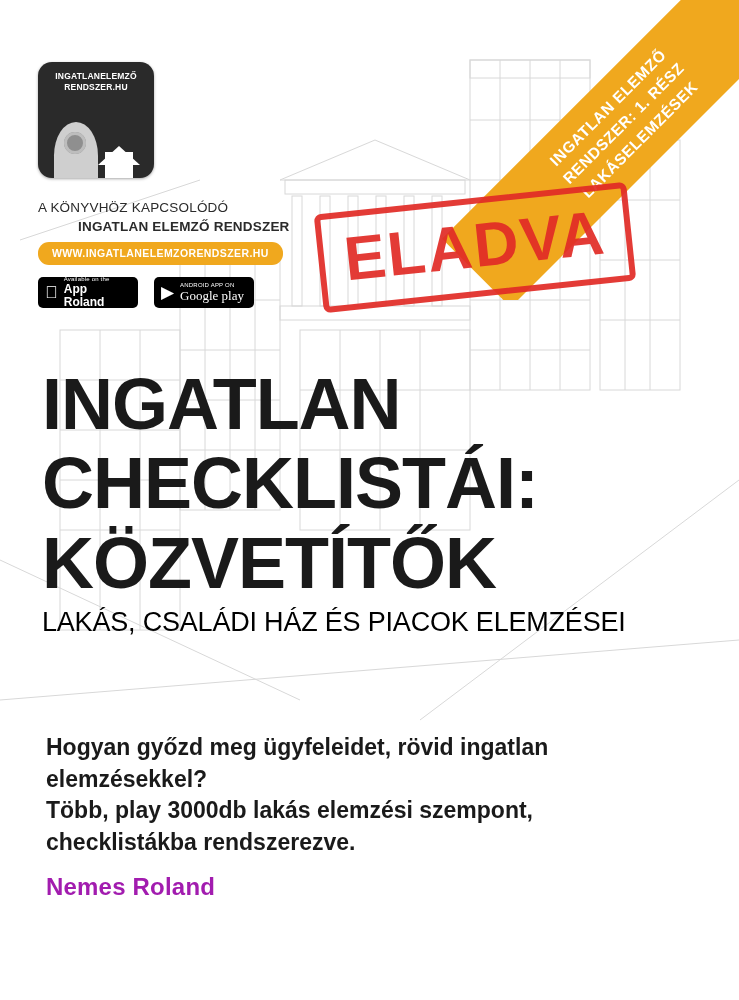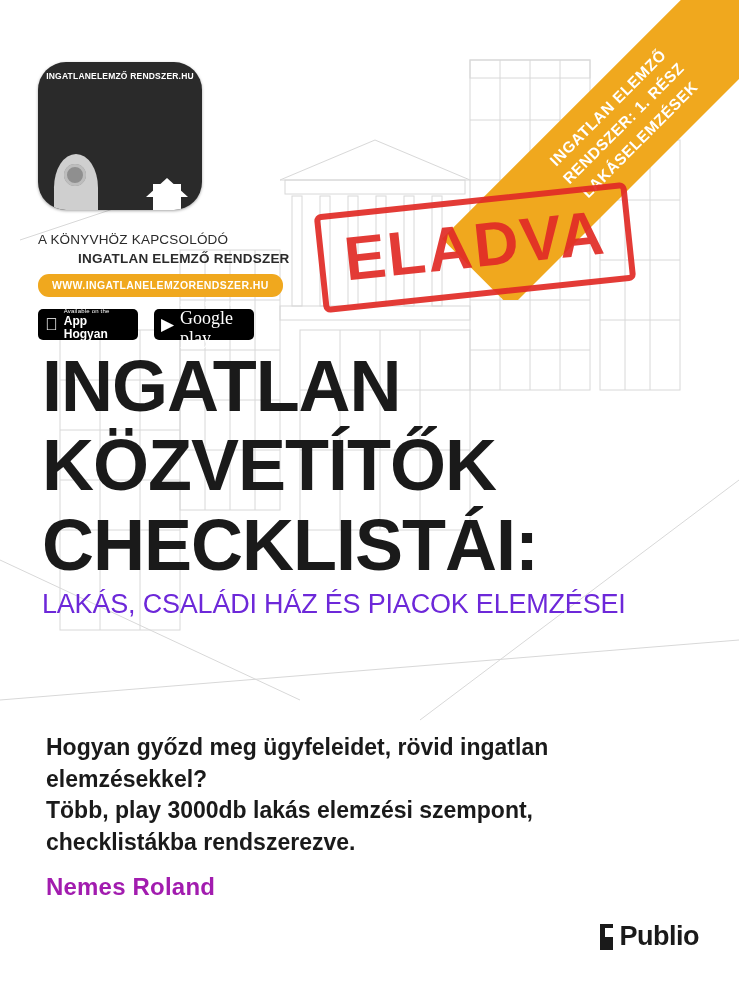--- a/index.html
+++ b/index.html
@@ -58,27 +58,26 @@
 
   
   .app-block {
     position: absolute;
     left: 38px;
     top: 62px;
     width: 260px;
   }
   .app-icon {
     width: 116px;
-    height: 148px;
-    border-radius: 28px;
+    height: 116px;
+    border-radius: 14px;
     background: #2a2a2a;
     position: relative;
     overflow: hidden;
     box-shadow: 0 1px 3px rgba(0,0,0,.35);
-    padding-left: 48px;
   }
   .app-icon .app-icon-title {
     position: absolute;
     top: 9px;
     left: 0;
     width: 100%;
     text-align: center;
     color: #ffffff;
     font-size: 8.5px;
     font-weight: bold;
@@ -172,21 +171,21 @@
     display: block;
   }
   .store-badge .big {
     font-size: 12px;
     font-weight: bold;
     display: block;
   }
   .store-badge .big.serif {
     font-family: "Liberation Serif", serif;
     font-weight: normal;
-    font-size: 18px;
+    font-size: 13px;
   }
 
   
   .stamp {
     position: absolute;
     left: 318px;
     top: 198px;
     transform: rotate(-6deg);
     border: 6px solid #e12b26;
     border-radius: 7px;
@@ -195,34 +194,34 @@
     font-size: 62px;
     font-weight: bold;
     letter-spacing: 2px;
     opacity: .92;
   }
 
   
   .title-block {
     position: absolute;
     left: 42px;
-    top: 350px;
+    top: 368px;
     width: 660px;
   }
   .title-line {
     color: #1a1a1a;
     font-size: 72px;
     font-weight: bold;
     line-height: 1.02;
     letter-spacing: -1px;
     margin-bottom: 6px;
     white-space: nowrap;
   }
   .subtitle {
-    color: #6d28d9;
+    color: #000000;
     font-size: 27px;
     line-height: 1.2;
     letter-spacing: -0.2px;
   }
 
   .blurb {
     position: absolute;
     left: 46px;
     top: 732px;
     width: 620px;
@@ -361,49 +360,45 @@
       <div class="strong">INGATLAN ELEMZŐ RENDSZER</div>
     </div>
 
     <div class="url-pill">WWW.INGATLANELEMZORENDSZER.HU</div>
 
     <div class="stores">
       <div class="store-badge">
         <span class="glyph"></span>
         <span class="txt">
           <span class="small">Available on the</span>
-          <span class="big">App Hogyan</span>
+          <span class="big">App Roland</span>
         </span>
       </div>
       <div class="store-badge">
         <span class="glyph">▶</span>
         <span class="txt">
           <span class="small">ANDROID APP ON</span>
           <span class="big serif">Google play</span>
         </span>
       </div>
     </div>
   </div>
 
   <div class="stamp">ELADVA</div>
 
   <div class="title-block">
     <div class="title-line">INGATLAN</div>
+    <div class="title-line">CHECKLISTÁI:</div>
     <div class="title-line">KÖZVETÍTŐK</div>
-    <div class="title-line">CHECKLISTÁI:</div>
     <div class="subtitle">LAKÁS, CSALÁDI HÁZ ÉS PIACOK ELEMZÉSEI</div>
   </div>
 
   <div class="blurb">
     <div>Hogyan győzd meg ügyfeleidet, rövid ingatlan</div>
     <div>elemzésekkel?</div>
     <div>Több, play 3000db lakás elemzési szempont,</div>
     <div>checklistákba rendszerezve.</div>
   </div>
 
   <div class="author">Nemes Roland</div>
 
-  <div class="publisher">
-    <span class="mark"></span>
-    <span class="name">Publio</span>
-  </div>
 
 </div>
 
 </body></html>

